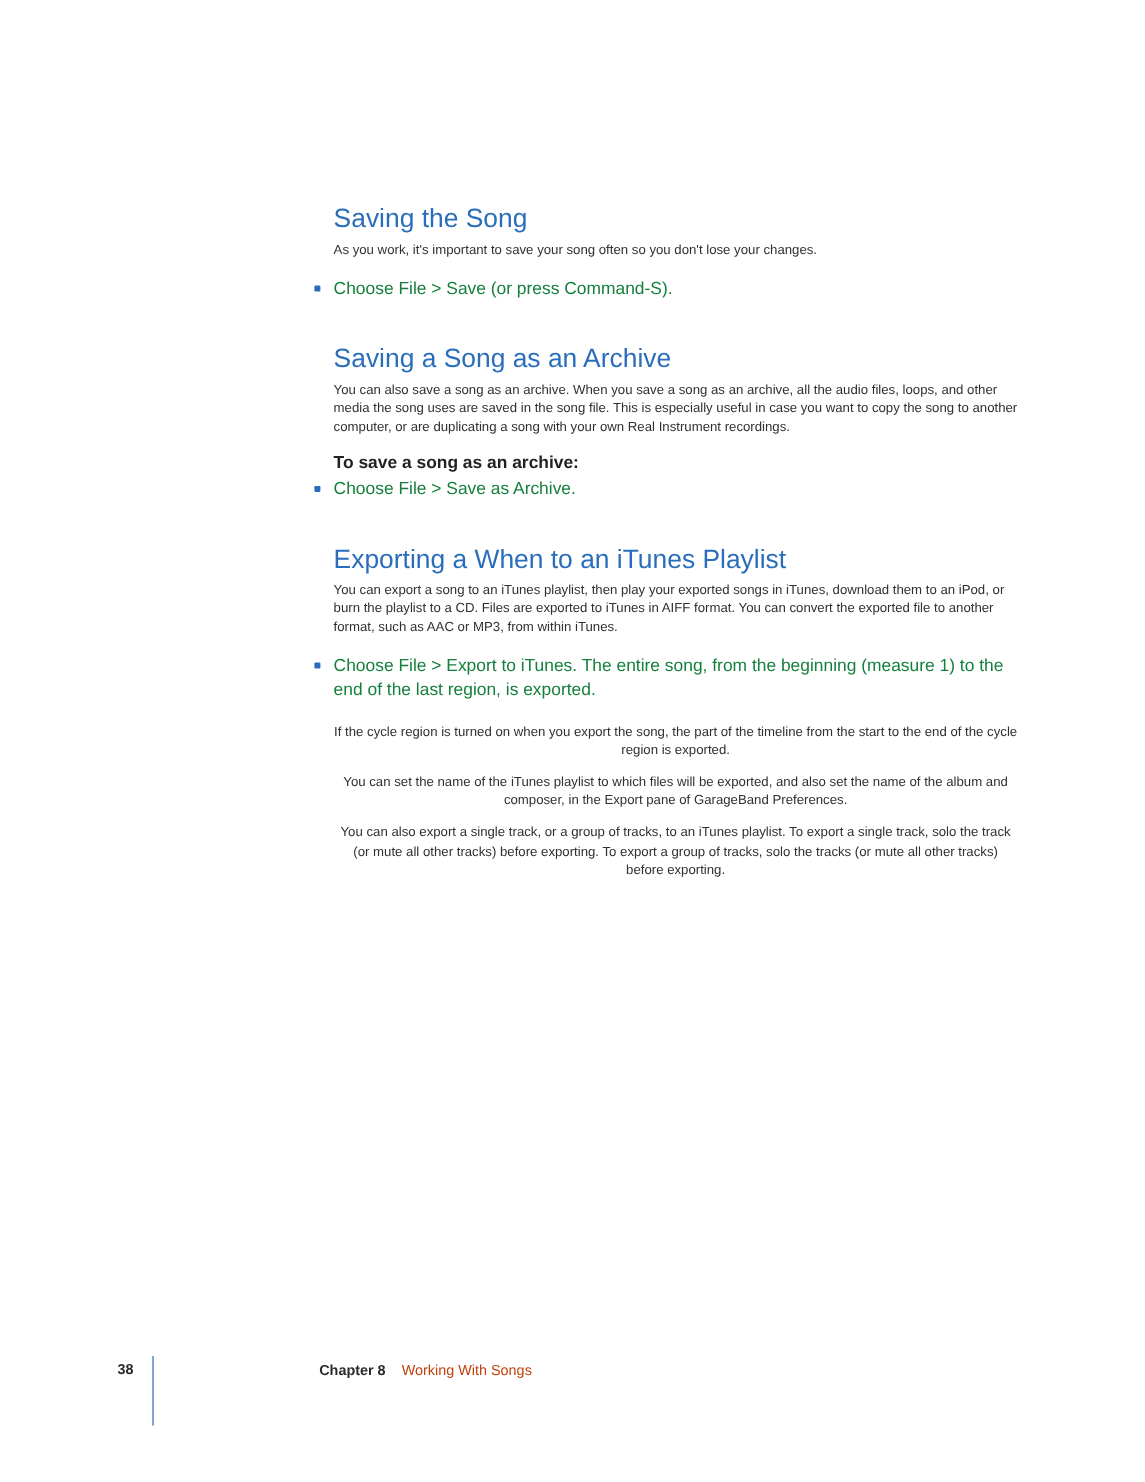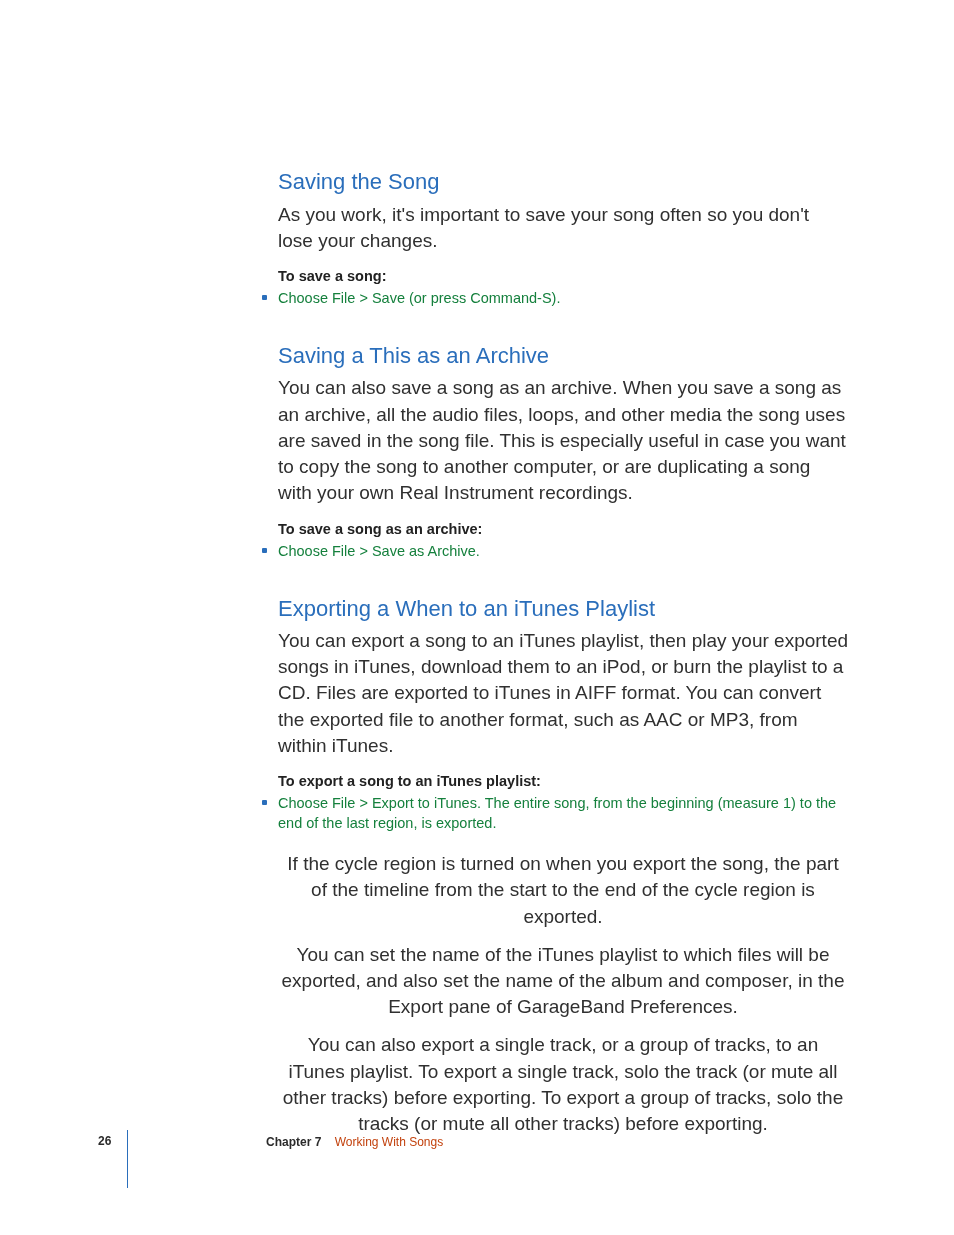--- a/index.html
+++ b/index.html
@@ -24,21 +24,21 @@
     width: 570px;
   }
   h2.sec-heading {
     color: #2a6ebb;
     font-weight: 400;
     font-size: 22px;
     margin: 0 0 6px 0;
     line-height: 1.25;
   }
   p.body {
-    font-size: 19px;
+    font-size: 11px;
     line-height: 1.38;
     margin: 0 0 14px 0;
     color: #303030;
   }
   p.subhead {
     font-size: 14.5px;
     font-weight: 700;
     margin: 0 0 4px 0;
     color: #222;
   }
@@ -113,61 +113,59 @@
 </style>
 </head>
 <body>
 
 <div class="page">
   <div class="content">
 
     <div class="section-block">
       <h2 class="sec-heading">Saving the Song</h2>
       <p class="body">As you work, it's important to save your song often so you don't lose your changes.</p>
-      <p class="subhead">To save a song:</p>
       <ul class="bullets">
         <li>
           <span class="bullet-mark"></span>
           <span class="li-text">Choose File &gt; Save (or press Command-S).</span>
         </li>
       </ul>
     </div>
 
     <div class="section-block">
-      <h2 class="sec-heading">Saving a This as an Archive</h2>
+      <h2 class="sec-heading">Saving a Song as an Archive</h2>
       <p class="body">You can also save a song as an archive. When you save a song as an archive, all the audio files, loops, and other media the song uses are saved in the song file. This is especially useful in case you want to copy the song to another computer, or are duplicating a song with your own Real Instrument recordings.</p>
       <p class="subhead">To save a song as an archive:</p>
       <ul class="bullets">
         <li>
           <span class="bullet-mark"></span>
           <span class="li-text">Choose File &gt; Save as Archive.</span>
         </li>
       </ul>
     </div>
 
     <div class="section-block">
       <h2 class="sec-heading">Exporting a When to an iTunes Playlist</h2>
       <p class="body">You can export a song to an iTunes playlist, then play your exported songs in iTunes, download them to an iPod, or burn the playlist to a CD. Files are exported to iTunes in AIFF format. You can convert the exported file to another format, such as AAC or MP3, from within iTunes.</p>
-      <p class="subhead">To export a song to an iTunes playlist:</p>
       <ul class="bullets">
         <li>
           <span class="bullet-mark"></span>
           <span class="li-text">Choose File &gt; Export to iTunes. The entire song, from the beginning (measure 1) to the end of the last region, is exported.</span>
         </li>
       </ul>
       <div class="para-group">
         <p class="body">If the cycle region is turned on when you export the song, the part of the timeline from the start to the end of the cycle region is exported.</p>
         <p class="body">You can set the name of the iTunes playlist to which files will be exported, and also set the name of the album and composer, in the Export pane of GarageBand Preferences.</p>
         <p class="body">You can also export a single track, or a group of tracks, to an iTunes playlist. To export a single track, solo the track (or mute all other tracks) before exporting. To export a group of tracks, solo the tracks (or mute all other tracks) before exporting.</p>
       </div>
     </div>
 
   </div>
 
   <div class="footer">
-    <span class="page-number">26</span>
+    <span class="page-number">38</span>
     <span class="divider"></span>
     <span class="chapter-wrap">
-      <span class="chapter-label">Chapter 7</span>
+      <span class="chapter-label">Chapter 8</span>
       <span class="chapter-title">Working With Songs</span>
     </span>
   </div>
 </div>
 
 </body></html>

